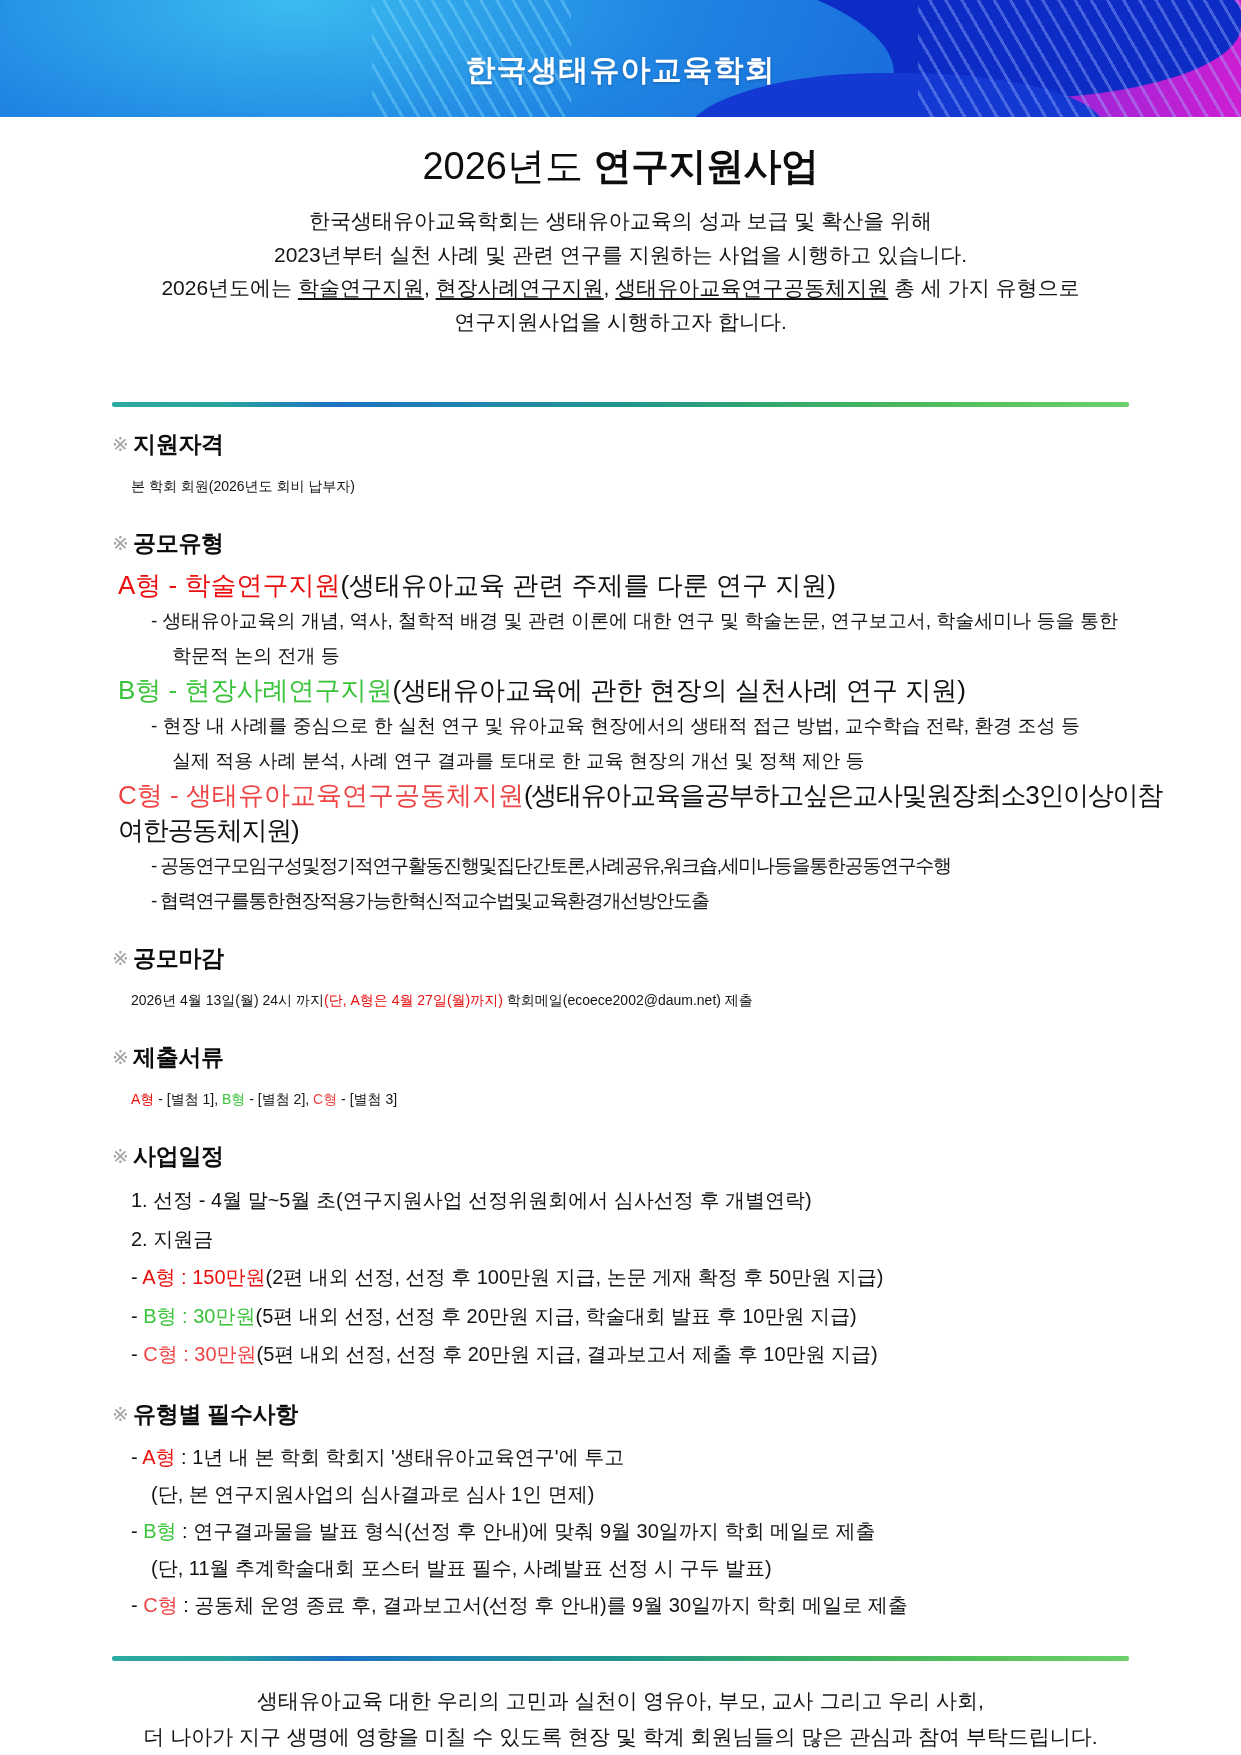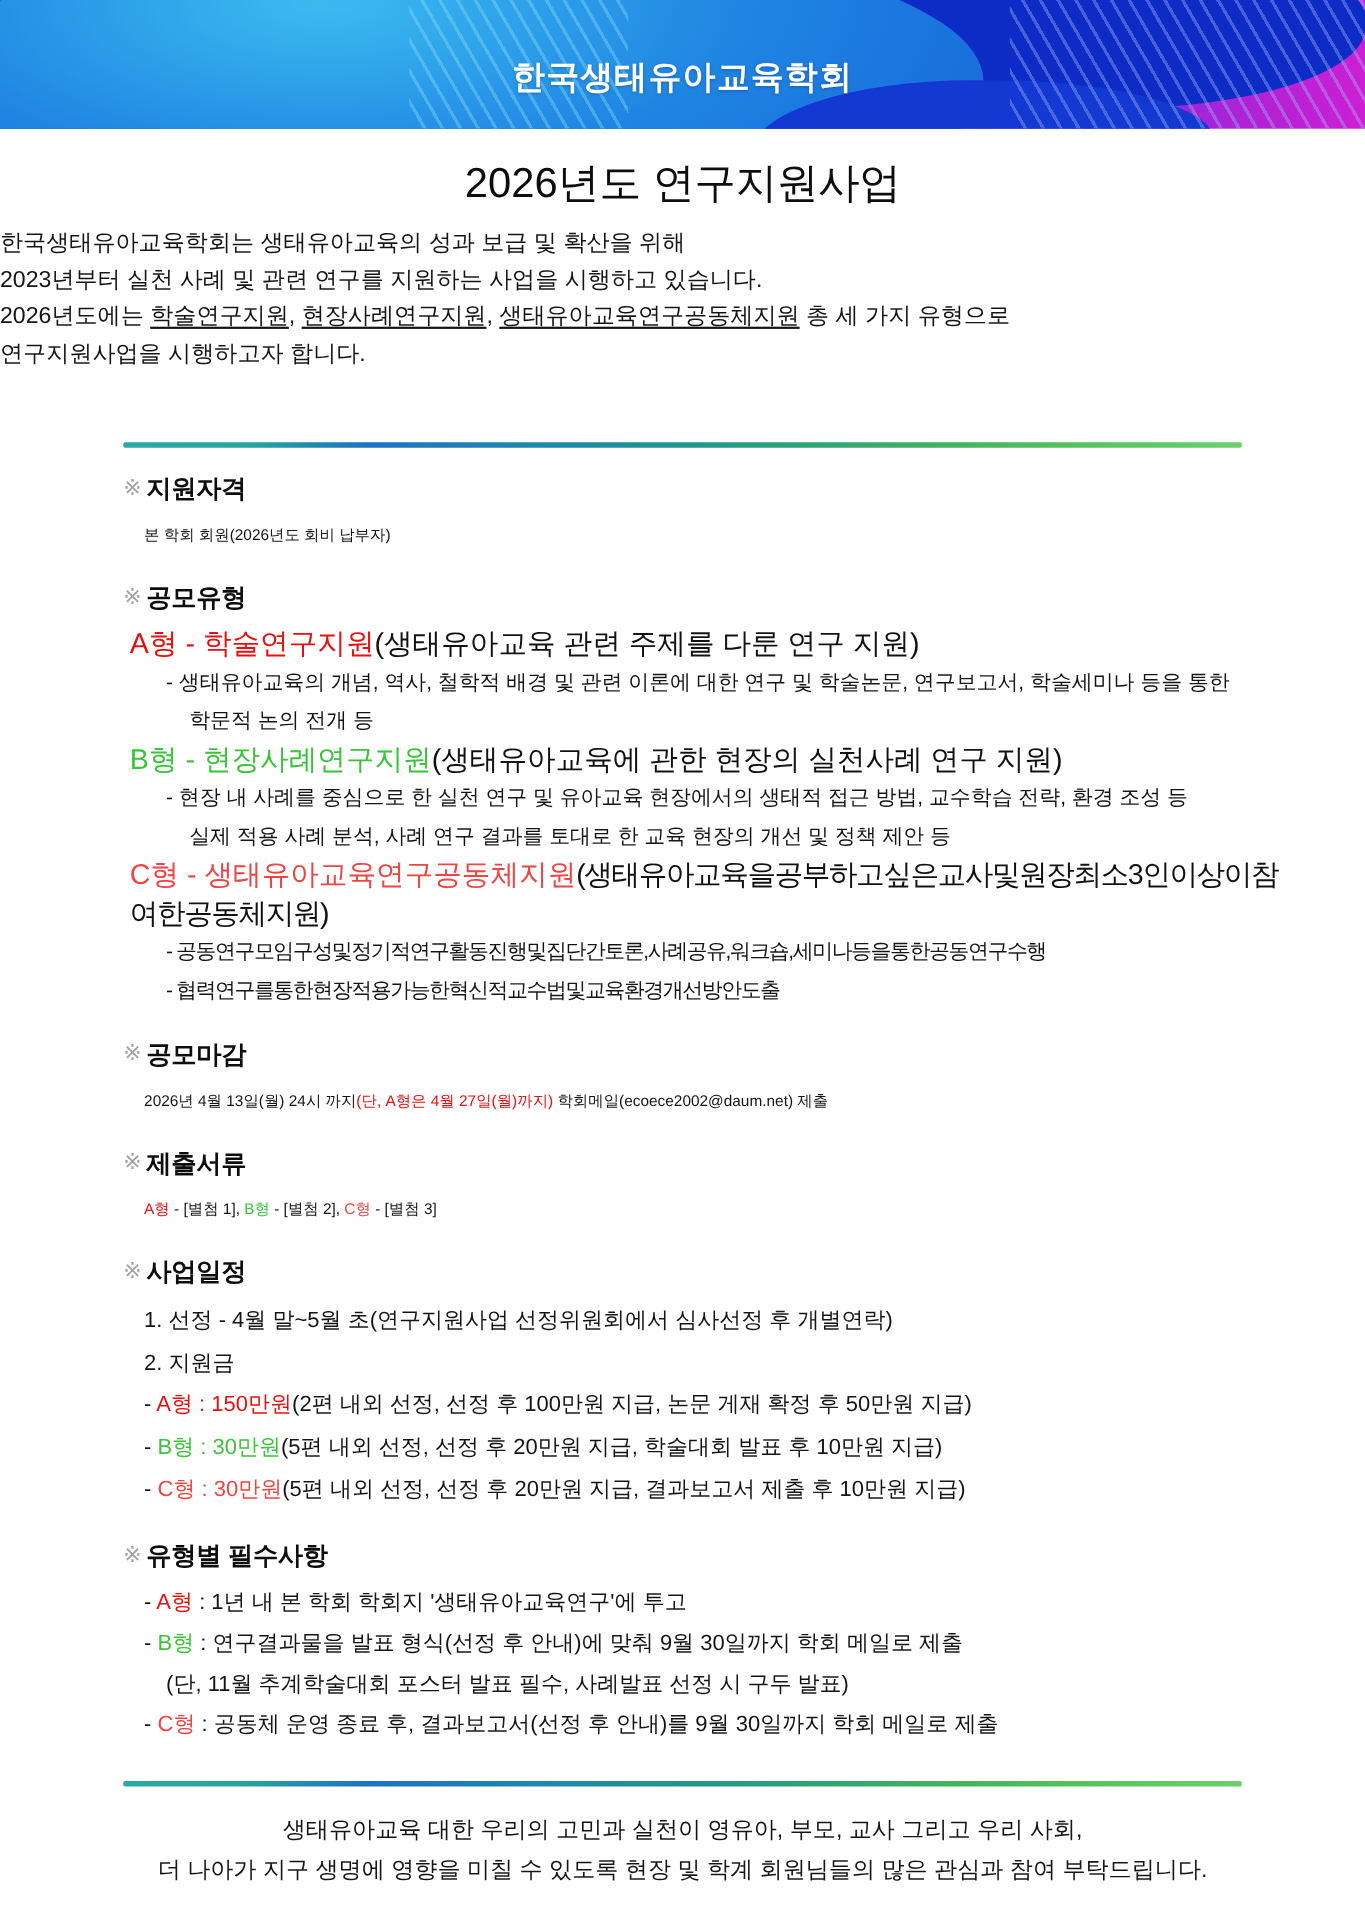--- a/index.html
+++ b/index.html
@@ -32,22 +32,22 @@
     background:repeating-linear-gradient(60deg, rgba(160,180,255,0) 0 11px, rgba(160,185,255,.38) 11px 14px); }
   .banner-title {
     position:absolute; left:0; right:0; top:50px; text-align:center;
     color:#ffffff; font-size:30px; font-weight:700; letter-spacing:1px;
     text-shadow:0 1px 3px rgba(0,0,40,.25);
   }
 
   
   .doc-title { margin-top:24px; text-align:center; font-size:38px; color:#0d0d0d; }
   .doc-title .t-year { font-weight:500; }
-  .doc-title .t-main { font-weight:400; letter-spacing:-.5px;text-align:right; }
-  .intro { margin-top:12px; font-size:21px; line-height:33.5px; color:#141414; }
+  .doc-title .t-main { font-weight:700; letter-spacing:-.5px;text-align:right; }
+  .intro { margin-top:12px; text-align:center; font-size:21px; line-height:33.5px; color:#141414; }
   .intro .u { text-decoration:underline; text-underline-offset:3px; }
 
   
   .grad-divider {
     height:5px; width:1017px; margin:0 auto; border-radius:2px;
     background:linear-gradient(90deg,#2ba9a3 0%,#28a49f 11%,#1d72c2 22%,#1f86ae 36%,#21958e 50%,#2fa474 62%,#42b35e 74%,#57c35c 86%,#6bd06b 100%);
   }
   .divider-top { margin-top:64px; }
   .divider-bottom { margin-top:32px; }
 
@@ -152,20 +152,21 @@
     <div class="sched-line"><span> - </span><span class="c-green">B형 : 30만원</span><span>(5편 내외 선정, 선정 후 20만원 지급, 학술대회 발표 후 10만원 지급)</span></div>
     <div class="sched-line"><span> - </span><span class="c-blue">C형 : 30만원</span><span>(5편 내외 선정, 선정 후 20만원 지급, 결과보고서 제출 후 10만원 지급)</span></div>
   </div>
 
   <div class="section">
     <div class="sec-head">
       <span class="marker">※</span>
       <span class="sec-title">유형별 필수사항</span>
     </div>
     <div class="sched-line req-line"><span> - </span><span class="c-red">A형</span><span> : 1년 내 본 학회 학회지 '생태유아교육연구'에 투고</span></div>
+    <div class="req-note">(단, 본 연구지원사업의 심사결과로 심사 1인 면제)</div>
     <div class="sched-line req-line"><span> - </span><span class="c-green">B형</span><span> : 연구결과물을 발표 형식(선정 후 안내)에 맞춰 9월 30일까지 학회 메일로 제출</span></div>
     <div class="req-note">(단, 11월 추계학술대회 포스터 발표 필수, 사례발표 선정 시 구두 발표)</div>
     <div class="sched-line req-line"><span> - </span><span class="c-blue">C형</span><span> : 공동체 운영 종료 후, 결과보고서(선정 후 안내)를 9월 30일까지 학회 메일로 제출</span></div>
   </div>
 
 </div>
 
 <div class="grad-divider divider-bottom"></div>
 
 <div class="footer-msg">

